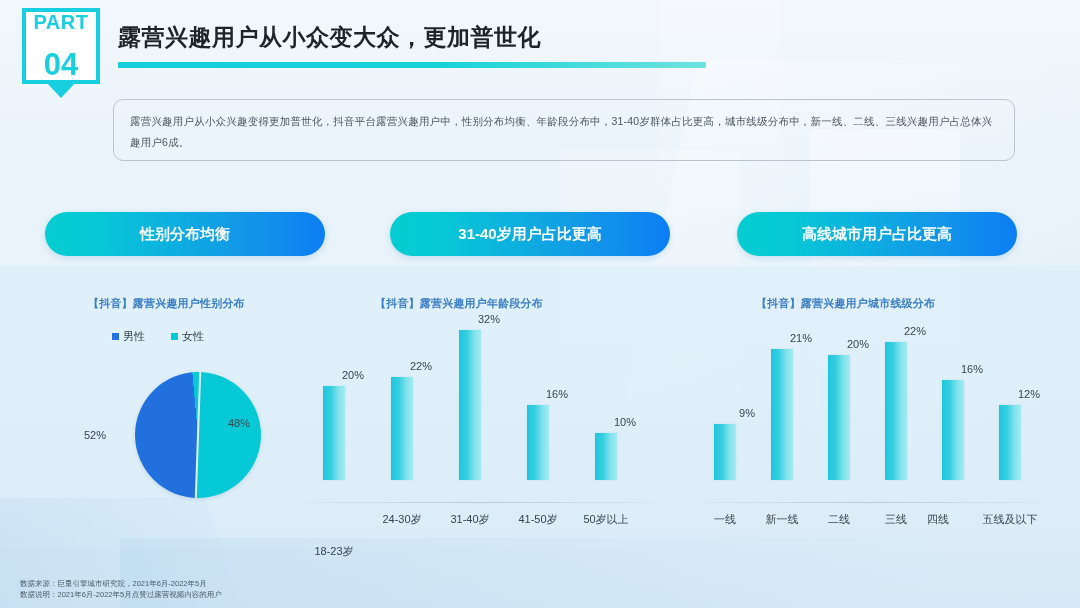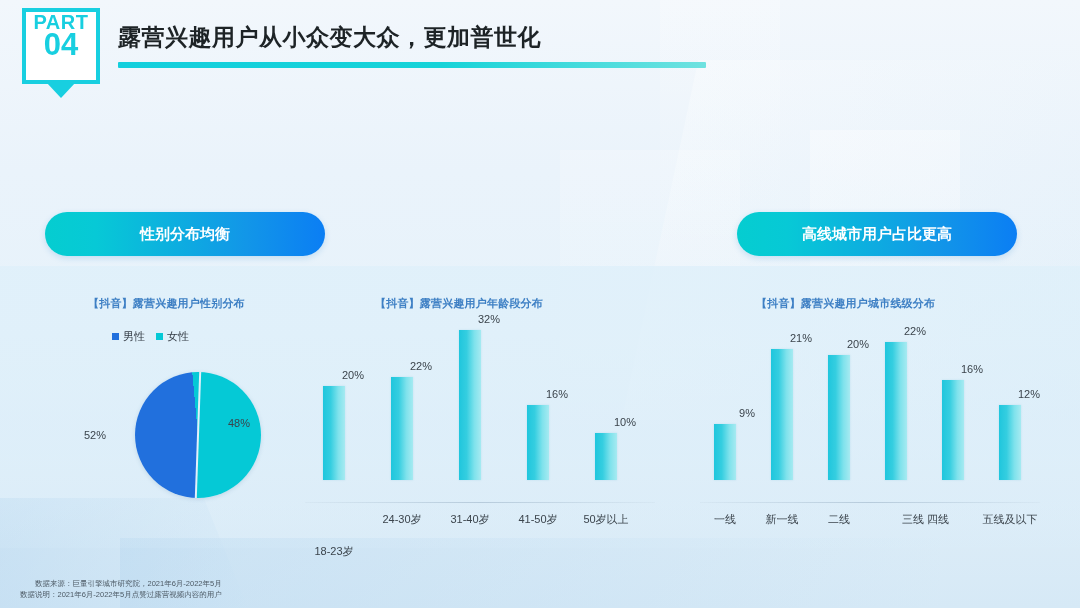--- a/index.html
+++ b/index.html
@@ -31,21 +31,21 @@
        background:linear-gradient(90deg,rgba(176,211,238,.5),rgba(214,234,248,.15));
        opacity:.7;}
   .bg6{left:560px;top:150px;width:180px;height:300px;
        background:linear-gradient(180deg,rgba(255,255,255,.35),rgba(255,255,255,0));
        opacity:.6;}
 
   
   .badge{
     position:absolute;left:22px;top:8px;width:78px;height:76px;
     background:#ffffff;border:4px solid #18cfe0;box-sizing:border-box;
-    display:flex;flex-direction:column;align-items:center;justify-content:flex-start;
+    display:flex;flex-direction:column;align-items:center;justify-content:space-between;
     z-index:5;
   }
   .badge .part{
     font-size:20px;font-weight:bold;color:#18cfe0;letter-spacing:.5px;
     line-height:20px;font-family:"Liberation Sans",sans-serif;
   }
   .badge .num{
     font-size:31px;font-weight:bold;color:#18cfe0;line-height:30px;margin-top:-2px;
   }
   .badge-arrow{
@@ -91,21 +91,21 @@
     background:linear-gradient(180deg,rgba(223,240,250,.85) 0%,rgba(219,238,250,.55) 60%,rgba(219,238,250,.15) 100%);
   }
   .chart-title{
     position:absolute;font-size:11px;font-weight:bold;color:#3d7fc4;letter-spacing:.2px;
   }
   .ct1{left:88px;top:296px;text-align:right;}
   .ct2{left:375px;top:296px;}
   .ct3{left:756px;top:296px;}
 
   
-  .legend{position:absolute;left:112px;top:329px;display:flex;gap:11px;align-items:center;}
+  .legend{position:absolute;left:112px;top:329px;display:flex;gap:26px;align-items:center;}
   .legend .item{display:flex;align-items:center;gap:4px;font-size:11px;color:#333b44;}
   .swatch{width:7px;height:7px;display:inline-block;}
   .sw-m{background:#2170dd;}
   .sw-f{background:#05c9d6;}
 
   .pie-wrap{position:absolute;left:135px;top:372px;width:126px;height:126px;}
   .pie{
     width:126px;height:126px;border-radius:50%;
     background:conic-gradient(from 182deg,#2170dd 0deg 172.8deg,#05c9d6 172.8deg 360deg);
     box-shadow:0 1px 4px rgba(60,110,150,.18);
@@ -131,21 +131,21 @@
   }
   .bval{
     position:absolute;font-size:11px;color:#3b444c;width:60px;text-align:right;
   }
   .bcat{
     position:absolute;font-size:11px;color:#3b444c;width:74px;text-align:center;
   }
 
   
   .footer{position:absolute;left:20px;bottom:8px;font-size:7.5px;color:#4d5a65;line-height:11px;}
-  .footer div{white-space:nowrap;text-align:right;}
+  .footer div{white-space:nowrap;}
 </style>
 </head>
 <body>
 
 <div id="slide">
 
   <div class="bgshape bg1"></div>
   <div class="bgshape bg2"></div>
   <div class="bgshape bg3"></div>
   <div class="bgshape bg6"></div>
@@ -154,22 +154,26 @@
 
   <div class="badge">
     <div class="part">PART</div>
     <div class="num">04</div>
   </div>
   <div class="badge-arrow"></div>
 
   <div class="title">露营兴趣用户从小众变大众，更加普世化</div>
   <div class="title-rule"></div>
 
+  <div class="summary">
+    <p>露营兴趣用户从小众兴趣变得更加普世化，抖音平台露营兴趣用户中，性别分布均衡、年龄段分布中，31-40岁群体占比更高，城市线级分布中，新一线、二线、三线兴趣用户占总体兴趣用户6成。</p>
+  </div>
 
   <div class="pill pill1">性别分布均衡</div>
+  <div class="pill pill2">31-40岁用户占比更高</div>
   <div class="pill pill3">高线城市用户占比更高</div>
 
   <div class="band"></div>
 
   <div class="chart-title ct1">【抖音】露营兴趣用户性别分布</div>
   <div class="legend">
     <div class="item">
       <span class="swatch sw-m"></span>
       <span>男性</span>
     </div>
@@ -212,21 +216,21 @@
       <div class="bval" style="left: -5px; top: 77px;">9%</div>
       <div class="bcat" style="left: -12px; top: 182px;">一线</div>
       <div class="bar" style="left: 71px; height: 131px; bottom: 23px;"></div>
       <div class="bval" style="left: 52px; top: 2px;">21%</div>
       <div class="bcat" style="left: 45px; top: 182px;">新一线</div>
       <div class="bar" style="left: 128px; height: 125px; bottom: 23px;"></div>
       <div class="bval" style="left: 109px; top: 8px;">20%</div>
       <div class="bcat" style="left: 102px; top: 182px;">二线</div>
       <div class="bar" style="left: 185px; height: 138px; bottom: 23px;"></div>
       <div class="bval" style="left: 166px; top: -5px;">22%</div>
-      <div class="bcat" style="left: 176px; top: 182px; text-align: center;">三线</div>
+      <div class="bcat" style="left: 159px; top: 182px; text-align: center;">三线</div>
       <div class="bar" style="left: 242px; height: 100px; bottom: 23px;"></div>
       <div class="bval" style="left: 223px; top: 33px;">16%</div>
       <div class="bcat" style="left: 201px; top: 182px;">四线</div>
       <div class="bar" style="left: 299px; height: 75px; bottom: 23px;"></div>
       <div class="bval" style="left: 280px; top: 58px;">12%</div>
       <div class="bcat" style="left: 273px; top: 182px;">五线及以下</div>
     </div>
 
   <div class="footer">
     <div>数据来源：巨量引擎城市研究院，2021年6月-2022年5月</div>

